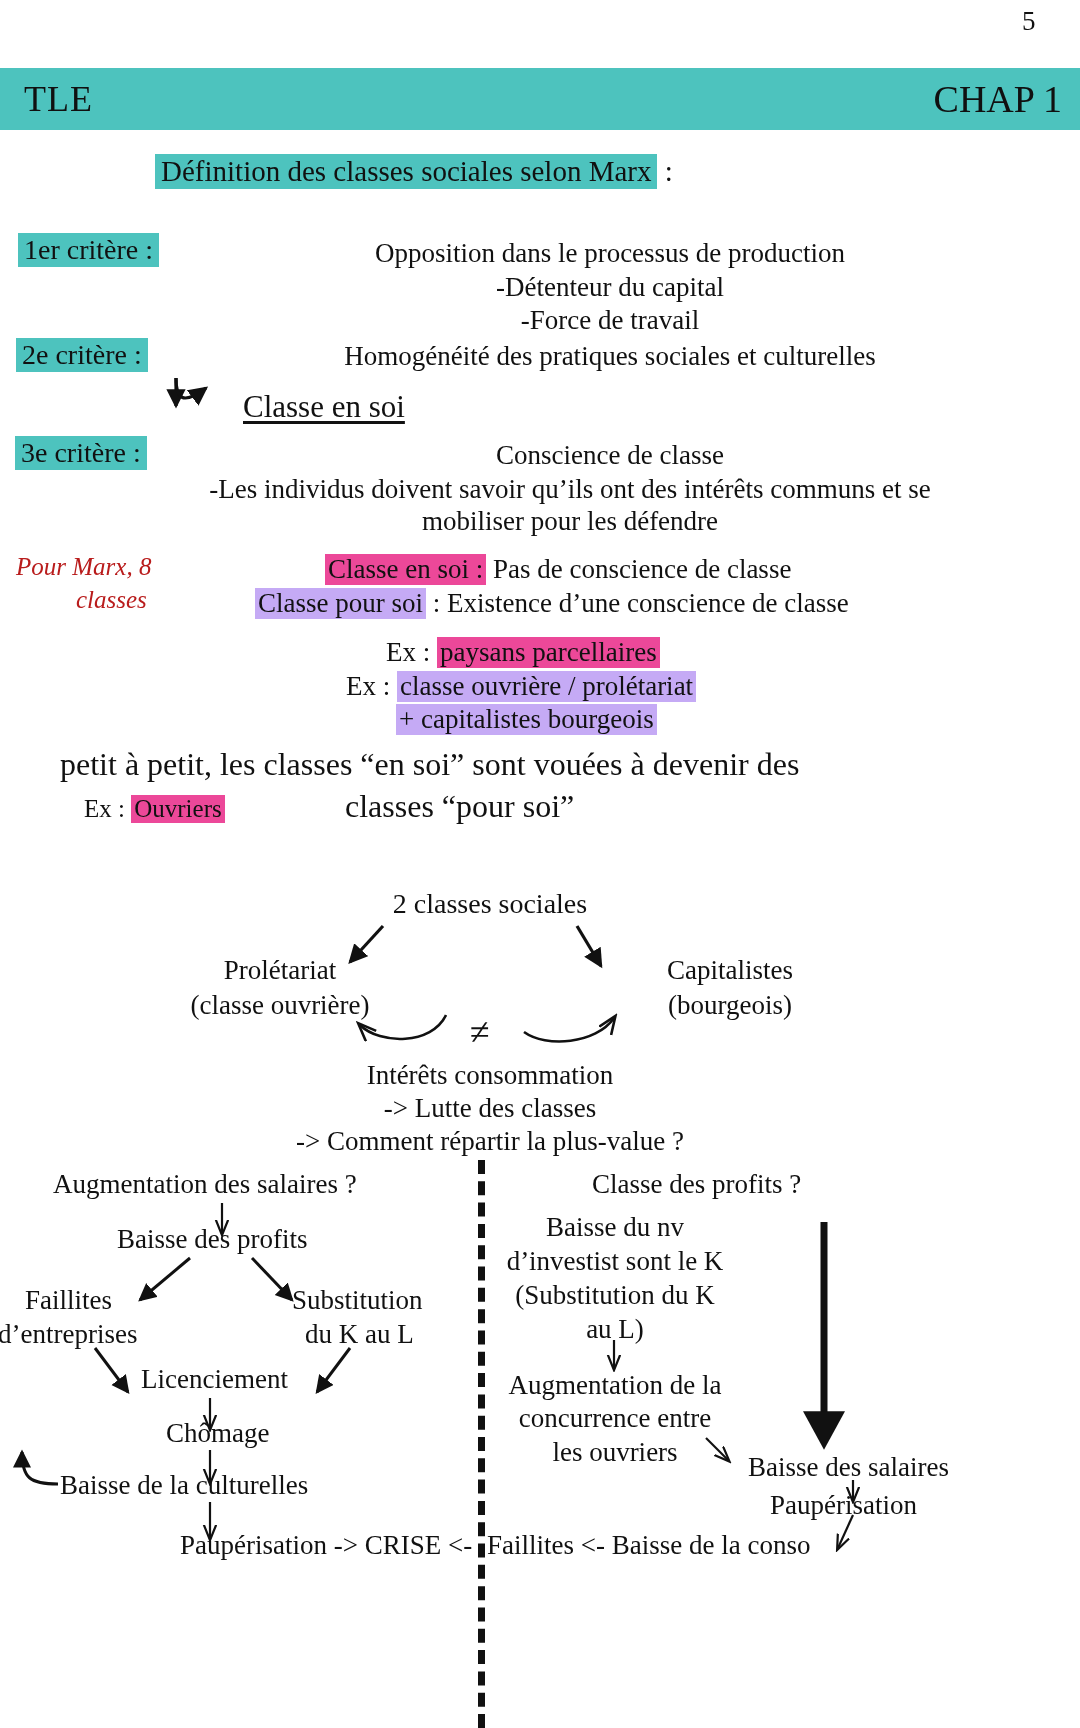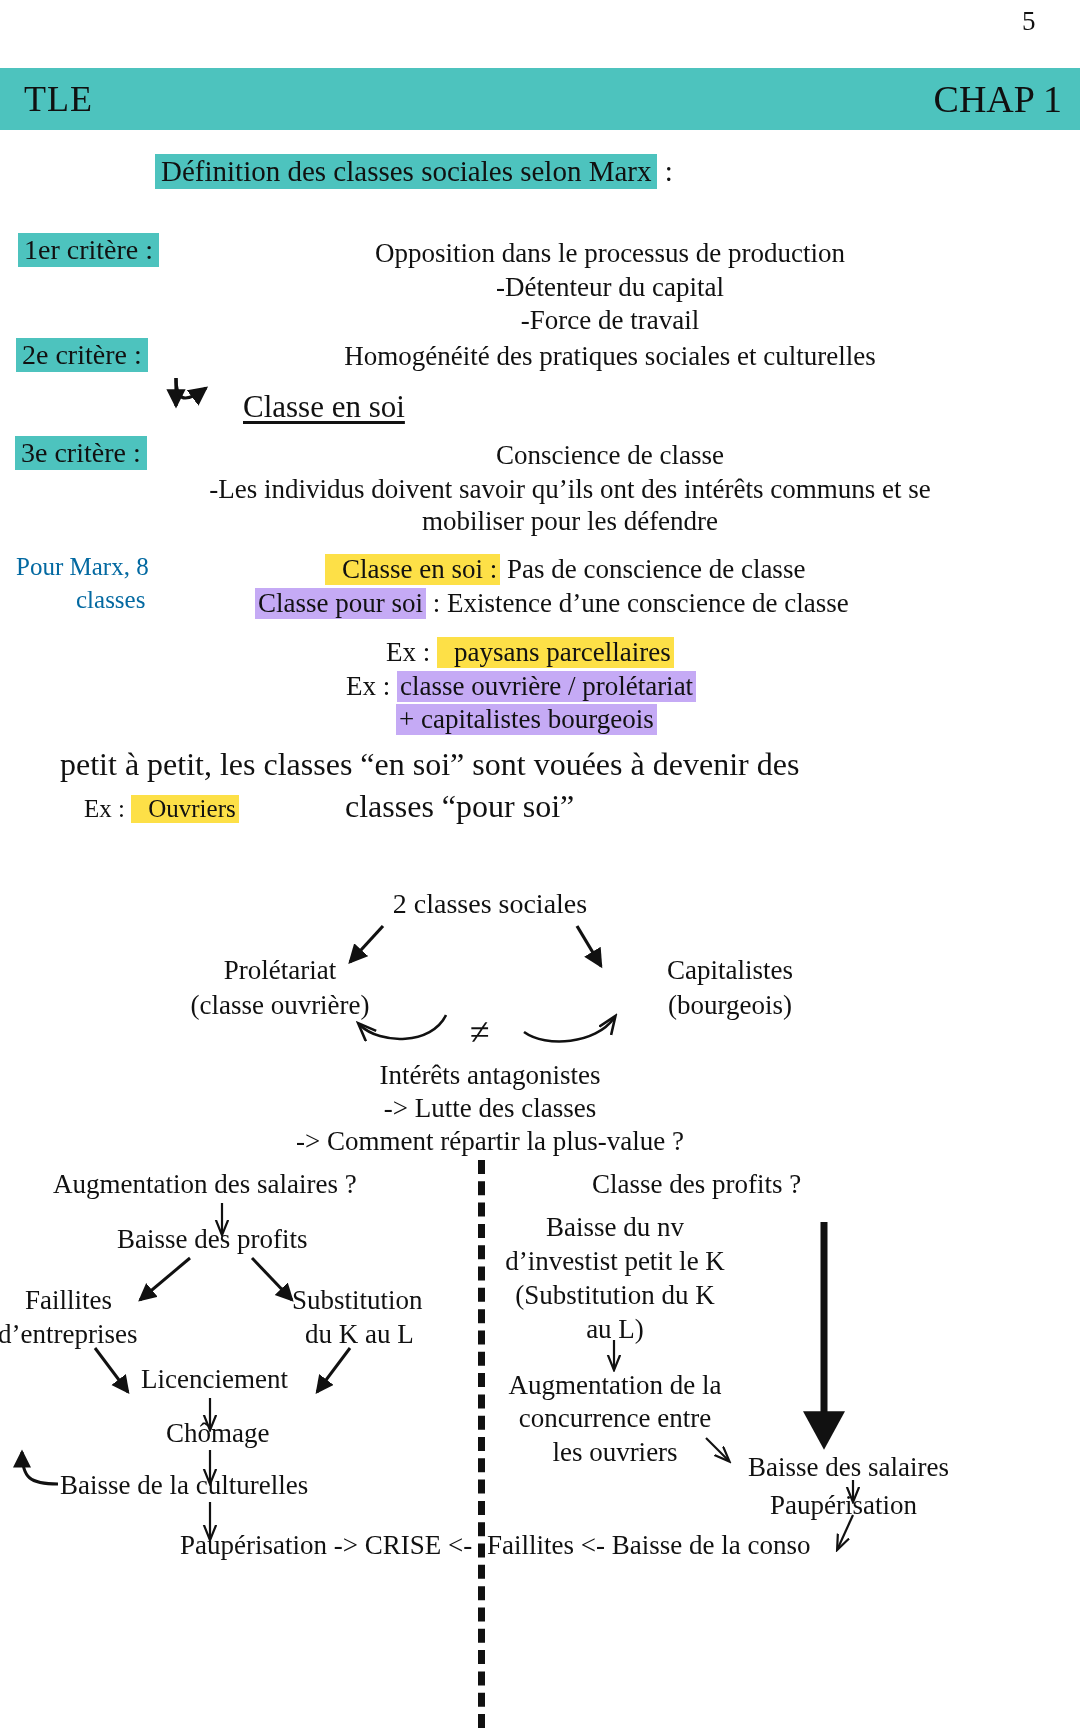--- a/index.html
+++ b/index.html
@@ -74,24 +74,24 @@
   }
   .center-line {
     position: absolute;
     text-align: center;
     white-space: nowrap;
     line-height: 1.12;
   }
 
   
   .hl-teal   { background: #4dc3be; padding: 1px 6px 2px 6px; }
-  .hl-pink   { background: #fde047; padding: 0 3px 1px 17px; }
+  .hl-pink   { background: #ec4899; padding: 0 3px 1px 3px; }
   .hl-purple { background: #c5aaf5; padding: 0 3px 1px 3px; }
 
-  .gray { color: #0369a1; }
+  .gray { color: #b91c1c; font-style: italic; }
   .u    { text-decoration: underline; text-underline-offset: 4px; }
 
   
   .s-title    { font-size: 29px; }
   .s-crit     { font-size: 28px; font-weight: 400; }
   .s-body     { font-size: 27px; }
   .s-note     { font-size: 25px; }
   .s-classe   { font-size: 31px; }
   .s-big      { font-size: 32px; }
   .s-ex       { font-size: 25px; }
@@ -178,40 +178,40 @@
 <div class="center-line s-diagb" style="left:290px; top:888px; width:400px; font-size:28px;">2 classes sociales</div>
 
 <div class="center-line s-diag" style="left:150px; top:955px; width:260px;">Prolétariat</div>
 <div class="center-line s-diag" style="left:150px; top:990px; width:260px;">(classe ouvrière)</div>
 
 <div class="center-line s-diag" style="left:600px; top:955px; width:260px;">Capitalistes</div>
 <div class="center-line s-diag" style="left:600px; top:990px; width:260px;">(bourgeois)</div>
 
 <div class="t" style="left:470px; top:1012px; font-size:36px;">≠</div>
 
-<div class="center-line s-diag" style="left:290px; top:1060px; width:400px;">Intérêts antagonistes</div>
+<div class="center-line s-diag" style="left:290px; top:1060px; width:400px;">Intérêts consommation</div>
 <div class="center-line s-diag" style="left:290px; top:1093px; width:400px;">-&gt; Lutte des classes</div>
 <div class="center-line s-diag" style="left:240px; top:1126px; width:500px;">-&gt; Comment répartir la plus-value ?</div>
 
 <div class="dash-sep"></div>
 
 <div class="t s-diag" style="left:53px; top:1169px;">Augmentation des salaires ?</div>
 <div class="t s-diag" style="left:117px; top:1224px;">Baisse des profits</div>
 <div class="t s-diag" style="left:25px; top:1285px;">Faillites</div>
 <div class="t s-diag" style="left:-2px; top:1319px;">d’entreprises</div>
 <div class="t s-diag" style="left:292px; top:1285px;">Substitution</div>
 <div class="t s-diag" style="left:305px; top:1319px;">du K au L</div>
 <div class="t s-diag" style="left:141px; top:1364px;text-align:right;">Licenciement</div>
 <div class="t s-diag" style="left:166px; top:1418px;">Chômage</div>
 <div class="t s-diag" style="left:60px; top:1470px;">Baisse de la culturelles</div>
 <div class="t s-diag" style="left:180px; top:1530px;">Paupérisation -&gt; CRISE &lt;-</div>
 
 <div class="t s-diag" style="left:592px; top:1169px;">Classe des profits ?</div>
 <div class="center-line s-diag" style="left:490px; top:1212px; width:250px;">Baisse du nv</div>
-<div class="center-line s-diag" style="left:490px; top:1246px; width:250px;">d’investist petit le K</div>
+<div class="center-line s-diag" style="left:490px; top:1246px; width:250px;">d’investist sont le K</div>
 <div class="center-line s-diag" style="left:490px; top:1280px; width:250px;">(Substitution du K</div>
 <div class="center-line s-diag" style="left:490px; top:1314px; width:250px;">au L)</div>
 <div class="center-line s-diag" style="left:490px; top:1370px; width:250px;">Augmentation de la</div>
 <div class="center-line s-diag" style="left:490px; top:1403px; width:250px;">concurrence entre</div>
 <div class="center-line s-diag" style="left:490px; top:1437px; width:250px;">les ouvriers</div>
 <div class="t s-diag" style="left:748px; top:1452px;">Baisse des salaires</div>
 <div class="t s-diag" style="left:770px; top:1490px;">Paupérisation</div>
 <div class="t s-diag" style="left:487px; top:1530px;">Faillites &lt;- Baisse de la conso</div>
 
 <svg id="arrows" viewBox="0 0 1080 1728">

